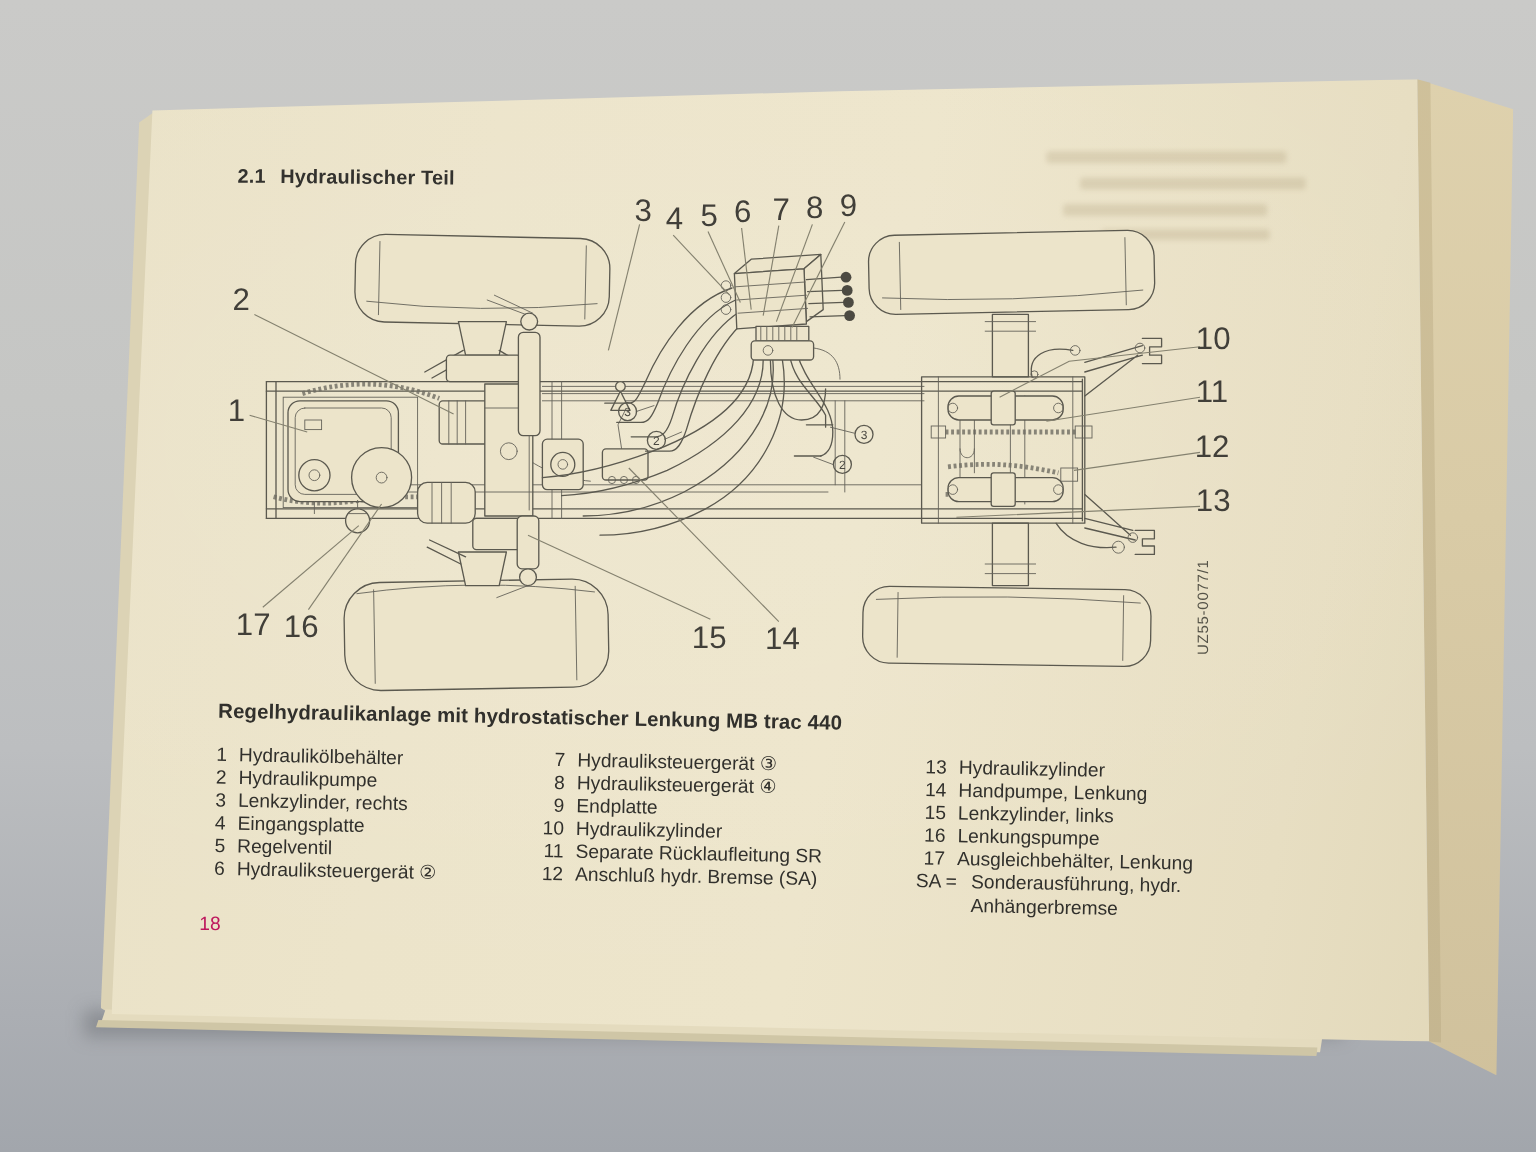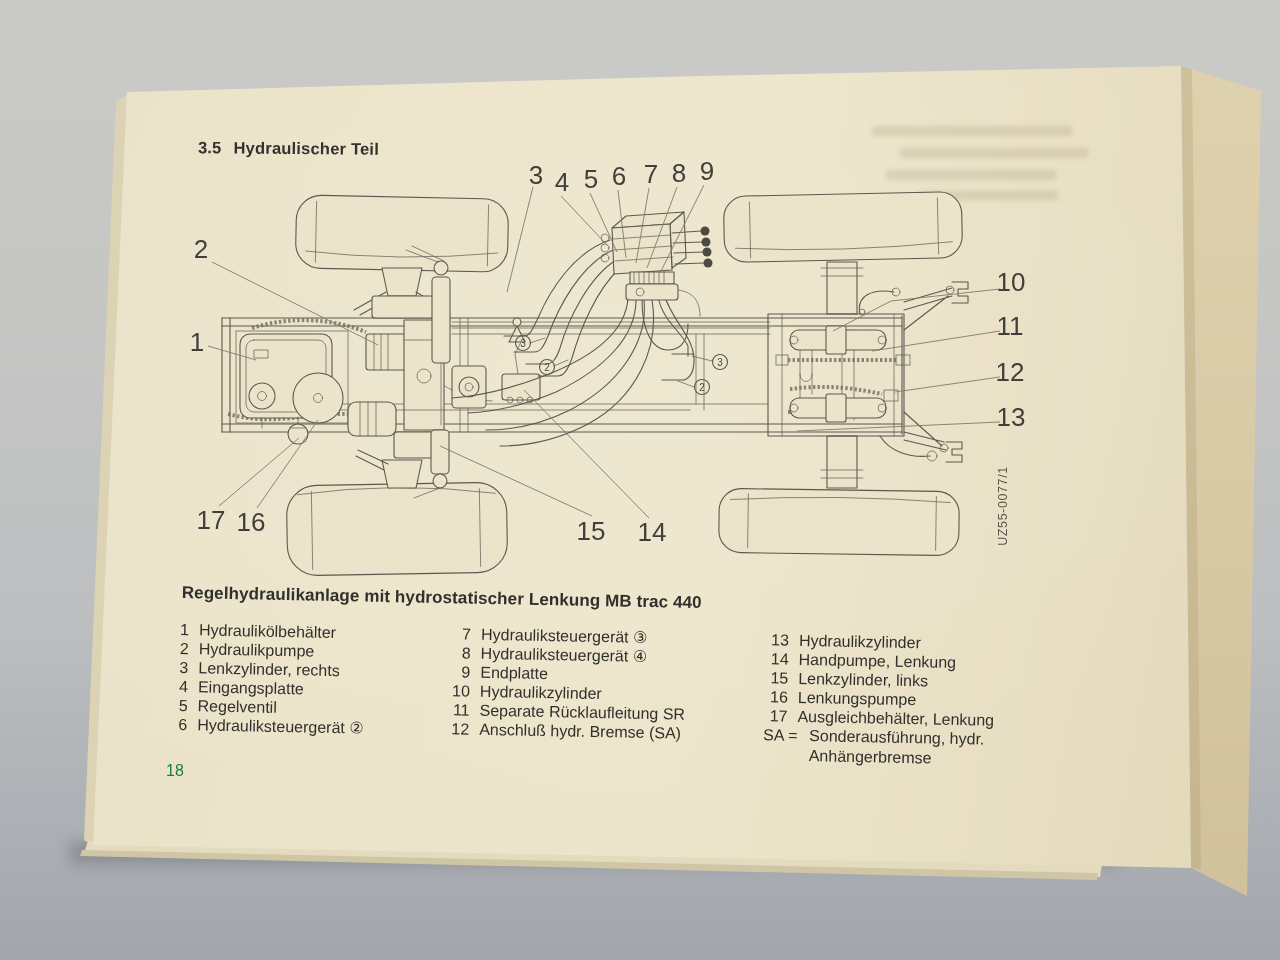--- a/index.html
+++ b/index.html
@@ -30,21 +30,21 @@
     background:linear-gradient(180deg,#dfd2ae 0%,#d9cba6 45%,#cfc09b 100%);
     clip-path:polygon(1181px 66px,1261px 91px,1247px 896px,1191px 868px);}
   #cover-fold{left:0;top:0;width:1280px;height:960px;
     background:linear-gradient(180deg,#c9ba93,#bfb08a);
     clip-path:polygon(1181px 66px,1192px 69px,1201px 869px,1191px 868px);opacity:.7;}
   .ghost{background:rgba(150,132,88,.20);filter:blur(2px);border-radius:3px;}
   
   #title-block{left:198px;top:139px;color:#33322e;font-size:16.5px;font-weight:bold;
     letter-spacing:.2px;transform:rotate(.5deg);}
   #title-block .gap{display:inline-block;width:12px;}
-  #page-number{left:166px;top:762px;color:#15803d;font-size:16px;}
+  #page-number{left:166px;top:762px;color:#be185d;font-size:16px;}
   #drawing-code{left:938px;top:498px;width:132px;height:16px;transform:rotate(-90deg);
     color:#565449;font-size:12.5px;letter-spacing:.6px;text-align:center;}
   #lower-block{left:180px;top:583px;width:900px;height:210px;transform:rotate(1.1deg);transform-origin:0 0;color:#31302c;}
   #caption{position:absolute;left:2px;top:0;font-size:17px;font-weight:bold;letter-spacing:.1px;}
   .lcol{position:absolute;font-size:16px;}
   .lrow{display:flex;line-height:19.1px;white-space:nowrap;}
   .lnum{text-align:right;margin-right:10px;flex:none;}
   #lcol1{left:-4px;top:37px;} #lcol1 .lnum{width:14px;}
   #lcol2{left:268px;top:36px;} #lcol2 .lnum{width:24px;}
   #lcol3{left:586px;top:36px;} #lcol3 .lnum{width:24px;}
@@ -71,21 +71,21 @@
 <div class="abs" id="cover"></div>
 <div class="abs" id="cover-fold"></div>
 <div class="abs" id="page"></div>
 
 <div class="abs ghost" style="left:872px;top:126px;width:200px;height:10px"></div>
 <div class="abs ghost" style="left:900px;top:148px;width:188px;height:10px"></div>
 <div class="abs ghost" style="left:886px;top:170px;width:170px;height:10px"></div>
 <div class="abs ghost" style="left:918px;top:191px;width:140px;height:9px"></div>
 
 <div class="abs" id="title-block">
-  <span>3.5</span><span class="gap"></span><span>Hydraulischer Teil</span>
+  <span>2.1</span><span class="gap"></span><span>Hydraulischer Teil</span>
 </div>
 
 <svg class="abs" id="diagram" width="890" height="430" viewBox="170 152 890 430" xmlns="http://www.w3.org/2000/svg">
 
   <g transform="rotate(1.2 400 233)">
     <rect class="sf" x="296" y="197" width="212" height="73" rx="25"></rect>
     <path class="s2" d="M306,253 Q400,262 498,251"></path>
     <path class="s2" d="M316,203 V264 M488,203 V264"></path>
   </g>
   <g transform="rotate(-1 397 528)">

